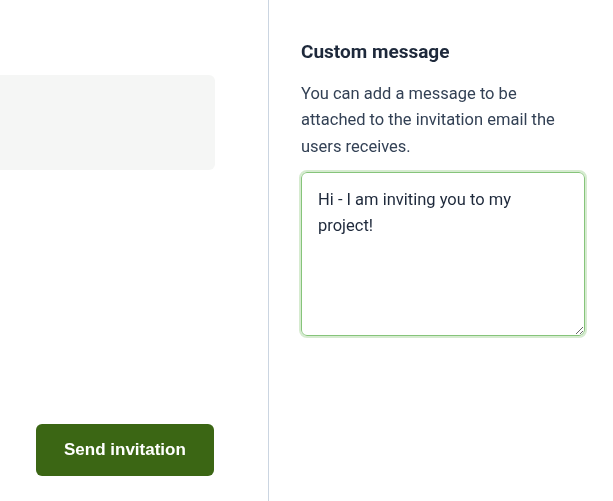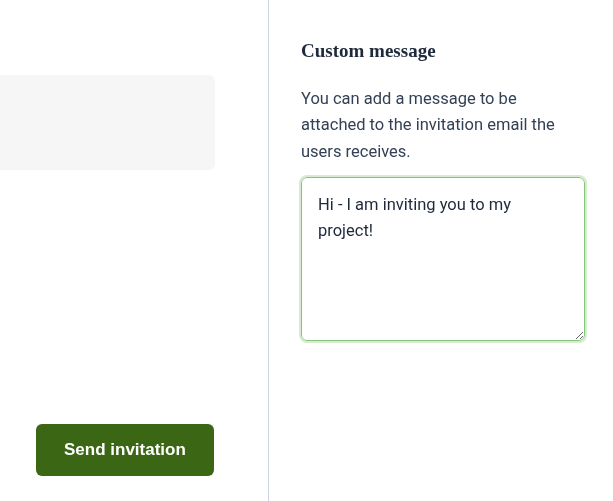--- a/index.html
+++ b/index.html
@@ -52,22 +52,21 @@
       flex-shrink: 0;
     }
     .right-col {
       flex: 1;
       padding: 40px 28px 0 32px;
     }
     .section-title {
       font-size: 19px;
       font-weight: 700;
       color: #1e293b;
-      margin-bottom: 24px;
-      font-family: Liberation Serif, serif;
+      margin-bottom: 18px;
     }
     .section-desc {
       font-size: 16.5px;
       line-height: 1.6;
       color: #334155;
       margin-bottom: 12px;
     }
     .message-box {
       width: 100%;
       height: 164px;

